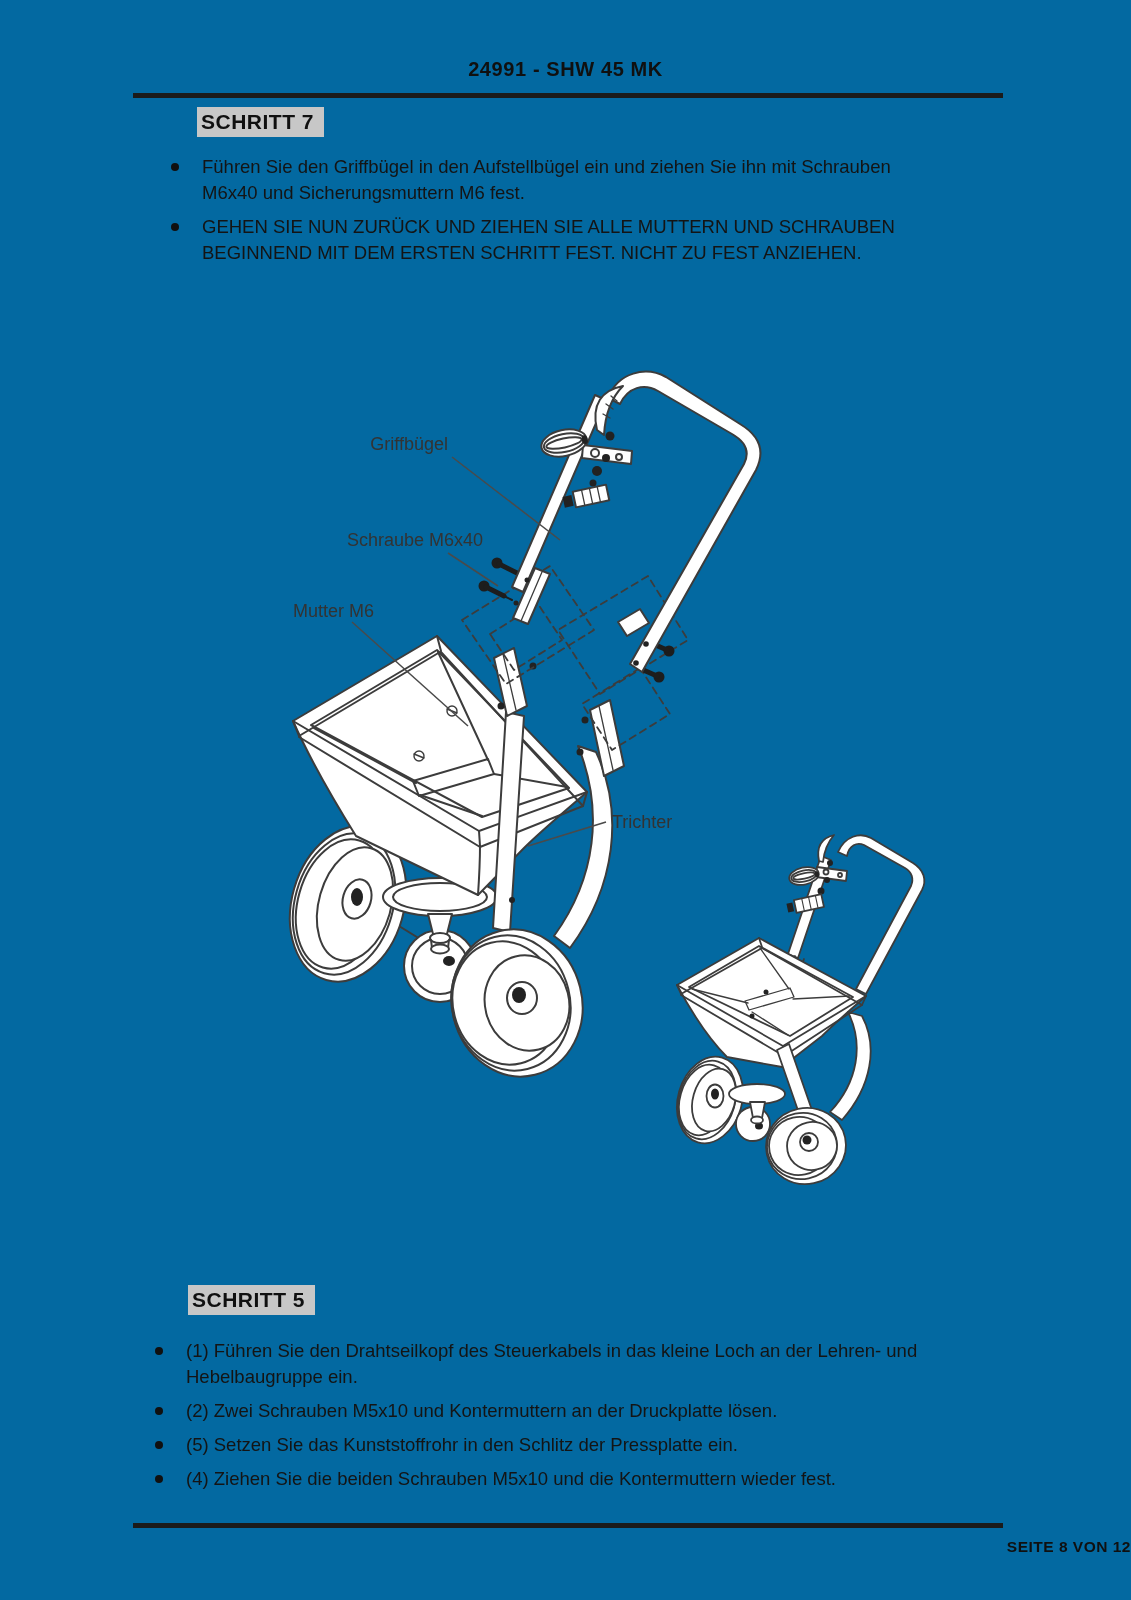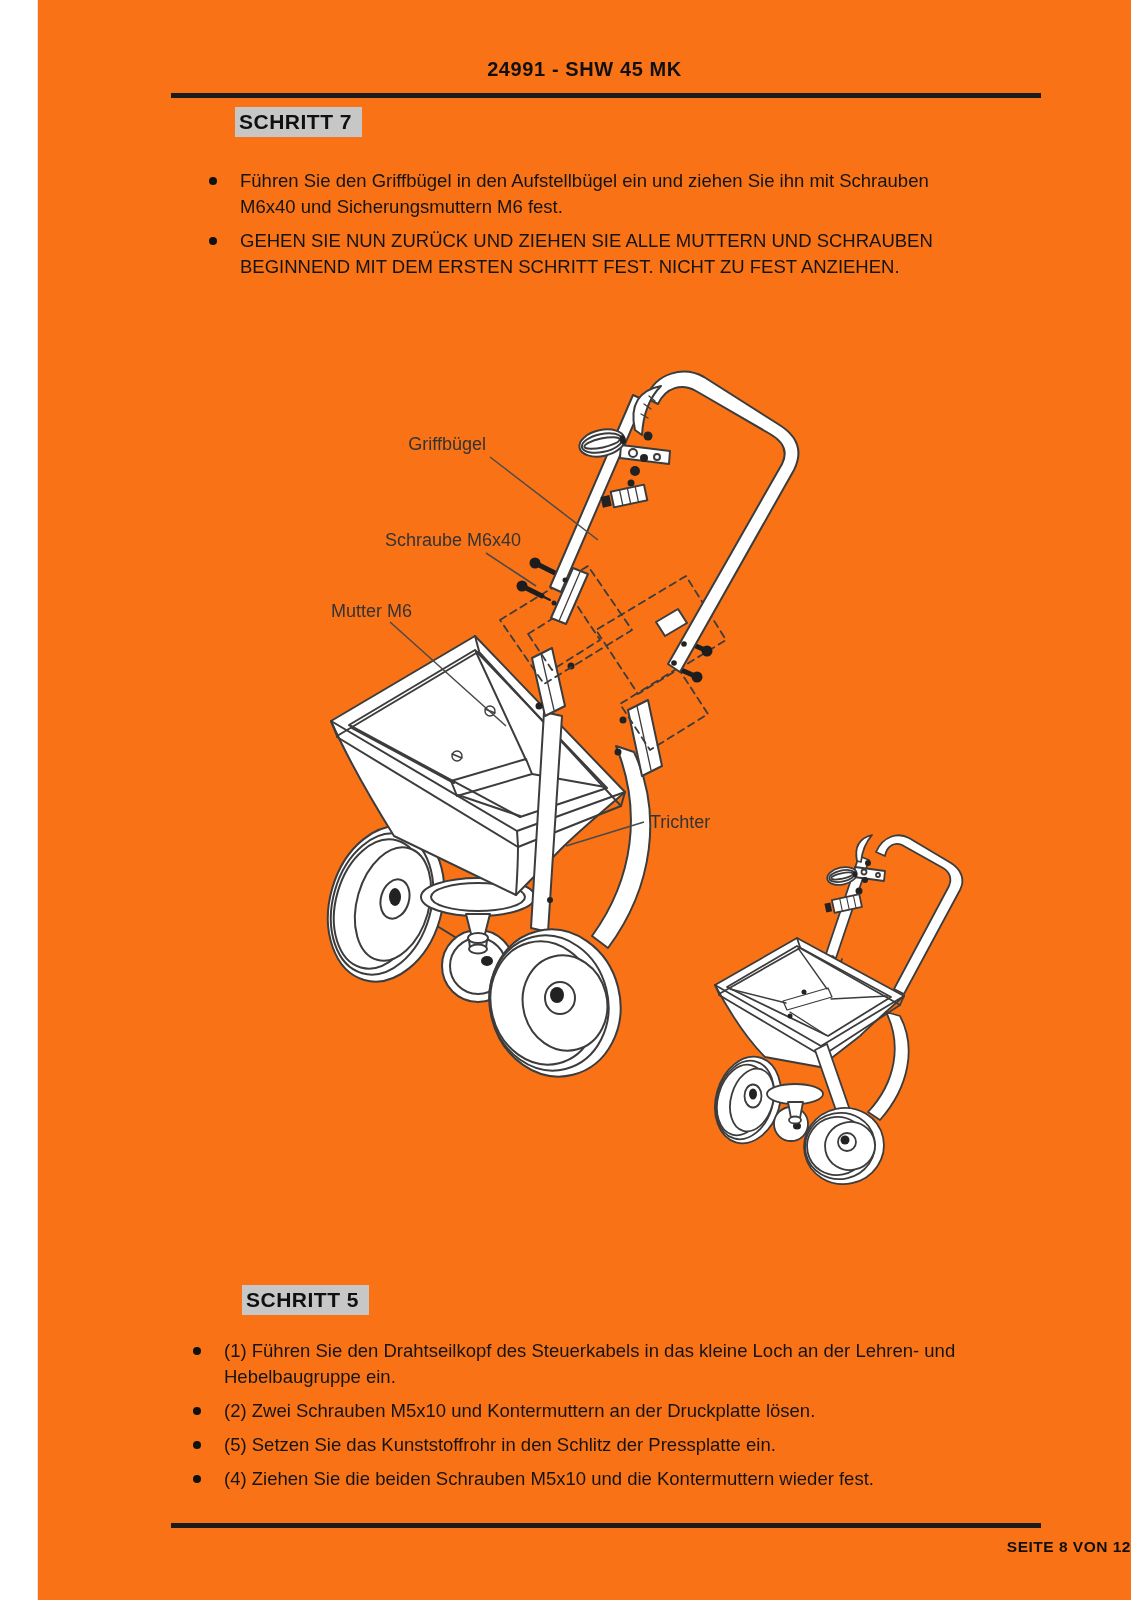--- a/index.html
+++ b/index.html
@@ -1,43 +1,43 @@
 <!DOCTYPE html>
 <html><head>
 <meta charset="utf-8">
 <style>
   html,body{margin:0;padding:0;}
   body{
     width:1131px;height:1600px;position:relative;background:#ffffff;
     font-family:"Liberation Sans",sans-serif;color:#161616;overflow:hidden;
   }
-  .page{position:absolute;inset:0;background:#f97316;outline:1px solid #e6e6e6;margin-left:38px;}
+  .page{position:absolute;inset:0;background:#0369a1;outline:1px solid #e6e6e6;}
   .header-title{
     position:absolute;top:58px;left:0;width:100%;text-align:center;
     font-weight:bold;font-size:20px;letter-spacing:.6px;color:#101010;
   }
   .rule{position:absolute;left:133px;width:870px;height:5px;background:#1b1b1b;}
   .rule-top{top:93px;}
   .rule-bottom{top:1523px;}
   .step-heading{
     position:absolute;display:inline-block;background:#c7c7c7;color:#101010;
     font-weight:bold;font-size:21px;letter-spacing:.5px;padding:3px 10px 3px 4px;
   }
   .h-step4{left:197px;top:107px;}
-  .h-step5{left:204px;top:1285px;}
+  .h-step5{left:188px;top:1285px;}
   ul.bullets{position:absolute;list-style:none;margin:0;padding:0;}
   ul.bullets li{
     position:relative;padding-left:34px;margin-bottom:8px;
     font-size:18.5px;line-height:26px;color:#141414;
   }
   ul.bullets li::before{
     content:"";position:absolute;left:3px;top:9px;width:8px;height:8px;
     border-radius:50%;background:#101010;
   }
-  .b-step4{left:168px;top:168px;width:770px;}
+  .b-step4{left:168px;top:154px;width:770px;}
   .b-step5{left:152px;top:1338px;width:810px;}
   .b-step5 li{margin-bottom:12px;}
   .footer-text{
     position:absolute;top:1538px;left:0;width:100%;text-align:right;
     font-weight:bold;font-size:15.5px;letter-spacing:.5px;color:#101010;
   }
   .diagram-svg{position:absolute;left:0;top:0;width:1131px;height:1600px;}
   .diagram-svg text{
     font-family:"Liberation Sans",sans-serif;font-size:18px;fill:#333;
   }

